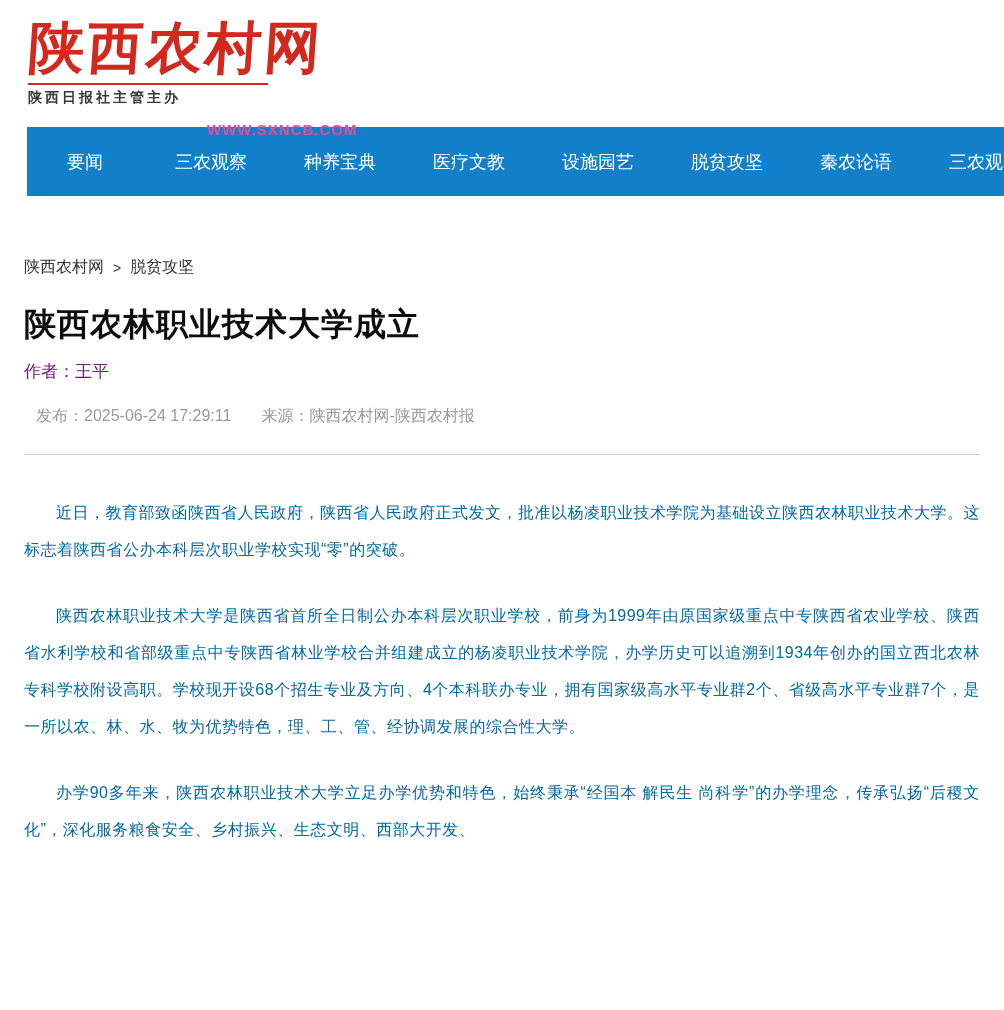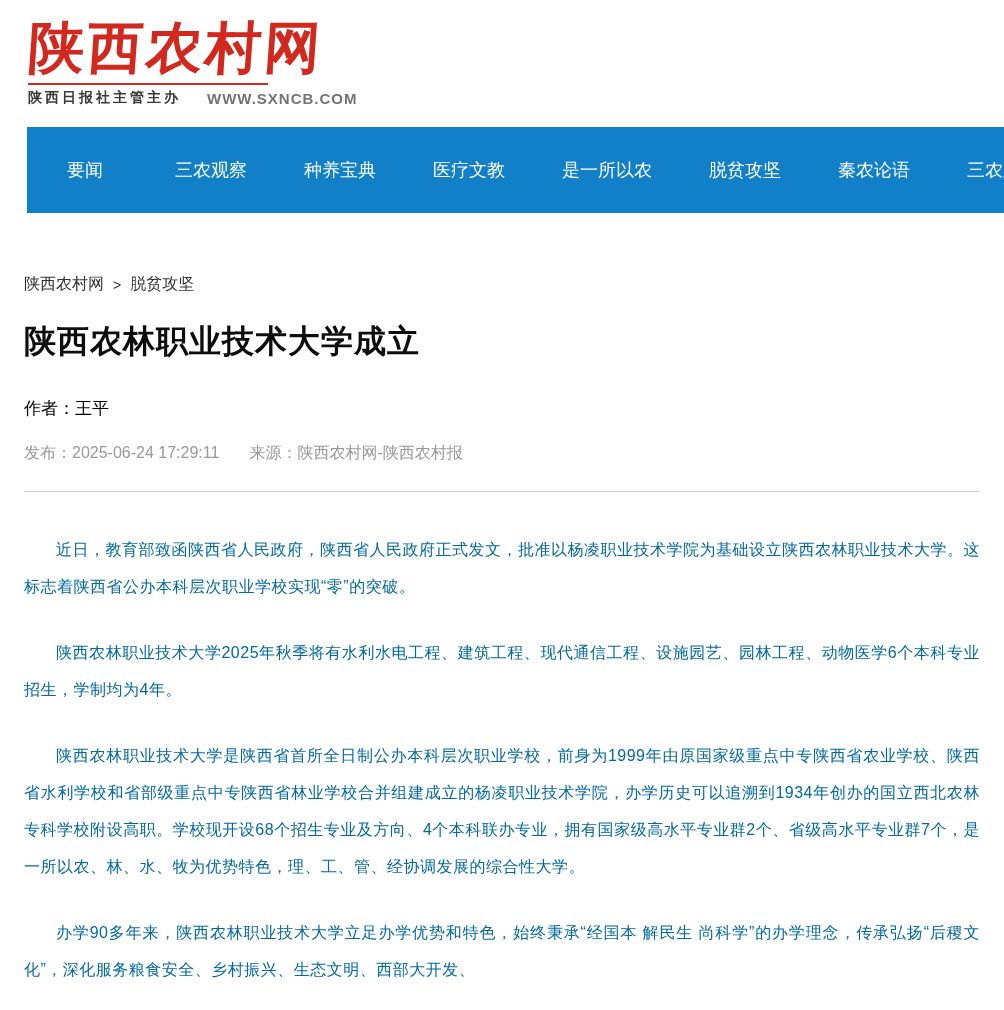--- a/index.html
+++ b/index.html
@@ -26,42 +26,43 @@
     font-family: "DejaVu Serif", "Liberation Serif", serif;
   }
   .logo-rule {
     width: 240px;
     height: 2px;
     background: #d2281e;
     margin: 3px 0 4px 2px;
   }
   .logo-subrow {
     display: flex;
-    align-items: center;
+    align-items: flex-start;
     gap: 26px;
     margin-left: 2px;
   }
   .logo-sponsor {
     font-size: 14px;
     font-weight: 700;
     color: #3a3a3a;
     letter-spacing: 3px;
   }
   .logo-url {
     font-size: 15px;
     font-weight: 700;
-    color: #737373;
+    color: #ec4899;
     letter-spacing: 1px;
+    margin-top: 32px;
   }
 
   
   .nav {
     margin-left: 27px;
     width: 977px;
-    height: 86px;
+    height: 69px;
     background: #1180c9;
     display: flex;
     align-items: center;
     gap: 57px;
     padding-left: 40px;
     overflow: hidden;
     white-space: nowrap;
   }
   .nav a {
     color: #ffffff;
@@ -88,31 +89,32 @@
   .article-title {
     margin-top: 21px;
     font-size: 32px;
     font-weight: 700;
     color: #0d0d0d;
     letter-spacing: 1px;
     line-height: 50px;
   }
 
   .author-row {
-    margin-top: 31px;
+    margin-top: 11px;
     font-size: 17px;
-    color: #000000;
+    color: #701a75;
   }
 
   .publish-row {
     margin-top: 23px;
     font-size: 16px;
     color: #999;
     display: flex;
     gap: 30px;
+    margin-left: 12px;
   }
 
   .divider {
     margin-top: 27px;
     border: 0;
     border-top: 1px solid #cfcfcf;
   }
 
   .article-body { margin-top: 39px; }
   .article-body p {
@@ -135,21 +137,21 @@
     <span class="logo-sponsor">陕西日报社主管主办</span>
     <span class="logo-url">WWW.SXNCB.COM</span>
   </div>
 </div>
 
 <nav class="nav" style="background: rgb(17, 128, 201);">
   <a href="#">要闻</a>
   <a href="#">三农观察</a>
   <a href="#">种养宝典</a>
   <a href="#">医疗文教</a>
-  <a href="#">是一所以农</a>
+  <a href="#">设施园艺</a>
   <a href="#">脱贫攻坚</a>
   <a href="#">秦农论语</a>
   <a href="#">三农观察</a>
 </nav>
 
 <div class="content">
 
   <div class="breadcrumb">
     <a href="#">陕西农村网</a>
     <span class="sep">&gt;</span>
@@ -162,18 +164,17 @@
 
   <div class="publish-row">
     <span>发布：2025-06-24 17:29:11</span>
     <span>来源：陕西农村网-陕西农村报</span>
   </div>
 
   <hr class="divider">
 
   <div class="article-body">
     <p>近日，教育部致函陕西省人民政府，陕西省人民政府正式发文，批准以杨凌职业技术学院为基础设立陕西农林职业技术大学。这标志着陕西省公办本科层次职业学校实现“零”的突破。</p>
-    <p>陕西农林职业技术大学2025年秋季将有水利水电工程、建筑工程、现代通信工程、设施园艺、园林工程、动物医学6个本科专业招生，学制均为4年。</p>
     <p>陕西农林职业技术大学是陕西省首所全日制公办本科层次职业学校，前身为1999年由原国家级重点中专陕西省农业学校、陕西省水利学校和省部级重点中专陕西省林业学校合并组建成立的杨凌职业技术学院，办学历史可以追溯到1934年创办的国立西北农林专科学校附设高职。学校现开设68个招生专业及方向、4个本科联办专业，拥有国家级高水平专业群2个、省级高水平专业群7个，是一所以农、林、水、牧为优势特色，理、工、管、经协调发展的综合性大学。</p>
     <p>办学90多年来，陕西农林职业技术大学立足办学优势和特色，始终秉承“经国本 解民生 尚科学”的办学理念，传承弘扬“后稷文化”，深化服务粮食安全、乡村振兴、生态文明、西部大开发、</p>
   </div>
 
 </div>
 
 </body></html>

